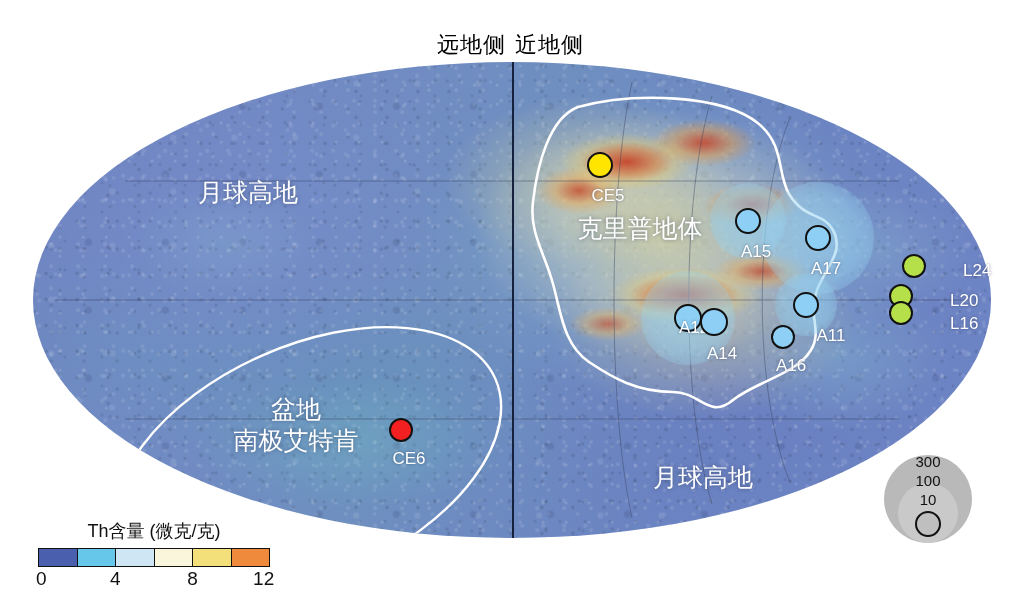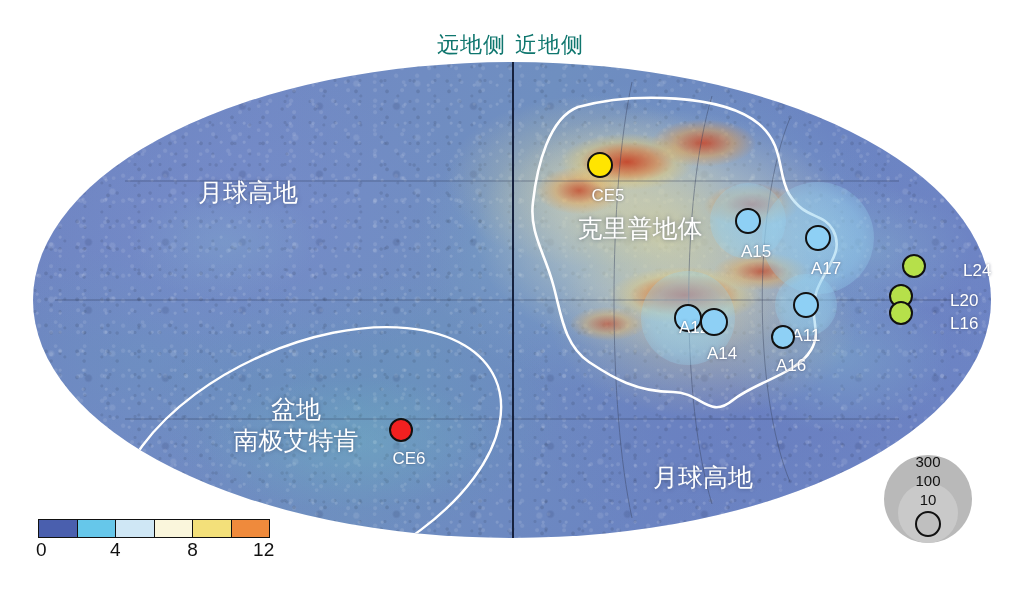--- a/index.html
+++ b/index.html
@@ -12,21 +12,21 @@
     overflow: hidden;
     font-family: "Liberation Sans", "DejaVu Sans", sans-serif;
   }
   #stage { position: absolute; inset: 0; }
 
   
   .hemi-caption {
     position: absolute;
     top: 30px;
     font-size: 22px;
-    color: #0f766e;
+    color: #000000;
     white-space: nowrap;
     letter-spacing: 1px;
   }
   #cap-far  { left: 437px; }
   #cap-near { left: 515px; }
 
   
   #map-wrap {
     position: absolute;
     left: 33px; top: 62px;
@@ -271,21 +271,21 @@
       <div class="site-label" style="left: 401px; top: 449px;">CE6</div>
       <div class="site" style="left: 748px; top: 221px; width: 26px; height: 26px; background: rgb(142, 208, 245);"></div>
       <div class="site-label" style="left: 748px; top: 242px;">A15</div>
       <div class="site" style="left: 818px; top: 238px; width: 26px; height: 26px; background: rgb(142, 208, 245);"></div>
       <div class="site-label" style="left: 818px; top: 259px;">A17</div>
       <div class="site" style="left: 688px; top: 318px; width: 28px; height: 28px; background: rgb(142, 208, 245);"></div>
       <div class="site-label" style="left: 686px; top: 286px; margin-top: 32px;">A12</div>
       <div class="site" style="left: 714px; top: 322px; width: 28px; height: 28px; background: rgb(142, 208, 245);"></div>
       <div class="site-label" style="left: 714px; top: 344px;">A14</div>
       <div class="site" style="left: 806px; top: 305px; width: 26px; height: 26px; background: rgb(142, 208, 245);"></div>
-      <div class="site-label" style="left: 798px; top: 326px;">A11</div>
+      <div class="site-label" style="left: 823px; top: 326px;">A11</div>
       <div class="site" style="left: 783px; top: 337px; width: 24px; height: 24px; background: rgb(142, 208, 245);"></div>
       <div class="site-label" style="left: 783px; top: 356px;">A16</div>
       <div class="site" style="left: 914px; top: 266px; width: 24px; height: 24px; background: rgb(182, 224, 74);"></div>
       <div class="site-label" style="left: 947px; top: 261px; transform: translate(0px, 0px);">L24</div>
       <div class="site" style="left: 901px; top: 296px; width: 24px; height: 24px; background: rgb(182, 224, 74);"></div>
       <div class="site-label" style="left: 934px; top: 291px; transform: translate(0px, 0px);">L20</div>
       <div class="site" style="left: 901px; top: 313px; width: 24px; height: 24px; background: rgb(182, 224, 74);"></div>
       <div class="site-label" style="left: 934px; top: 314px; transform: translate(0px, 0px);">L16</div>
     </div>
 
@@ -299,20 +299,21 @@
       <div class="region-label" id="lbl-highland-near" style="left: 703px; top: 477px;">
         <div>月球高地</div>
       </div>
       <div class="region-label" id="lbl-spa" style="left: 296px; top: 424px;">
         <div>盆地</div>
         <div>南极艾特肯</div>
       </div>
     </div>
 
   <div id="th-legend">
+    <div id="th-legend-title">Th含量 (微克/克)</div>
     <div id="th-bar">
         <div class="swatch" style="background: rgb(74, 95, 174);"></div>
         <div class="swatch" style="background: rgb(102, 199, 234);"></div>
         <div class="swatch" style="background: rgb(207, 231, 245);"></div>
         <div class="swatch" style="background: rgb(250, 246, 220);"></div>
         <div class="swatch" style="background: rgb(243, 224, 122);"></div>
         <div class="swatch" style="background: rgb(239, 138, 60);"></div>
       </div>
     <div id="th-ticks">
         <span style="left: 0%; transform: translateX(-20%);">0</span>

